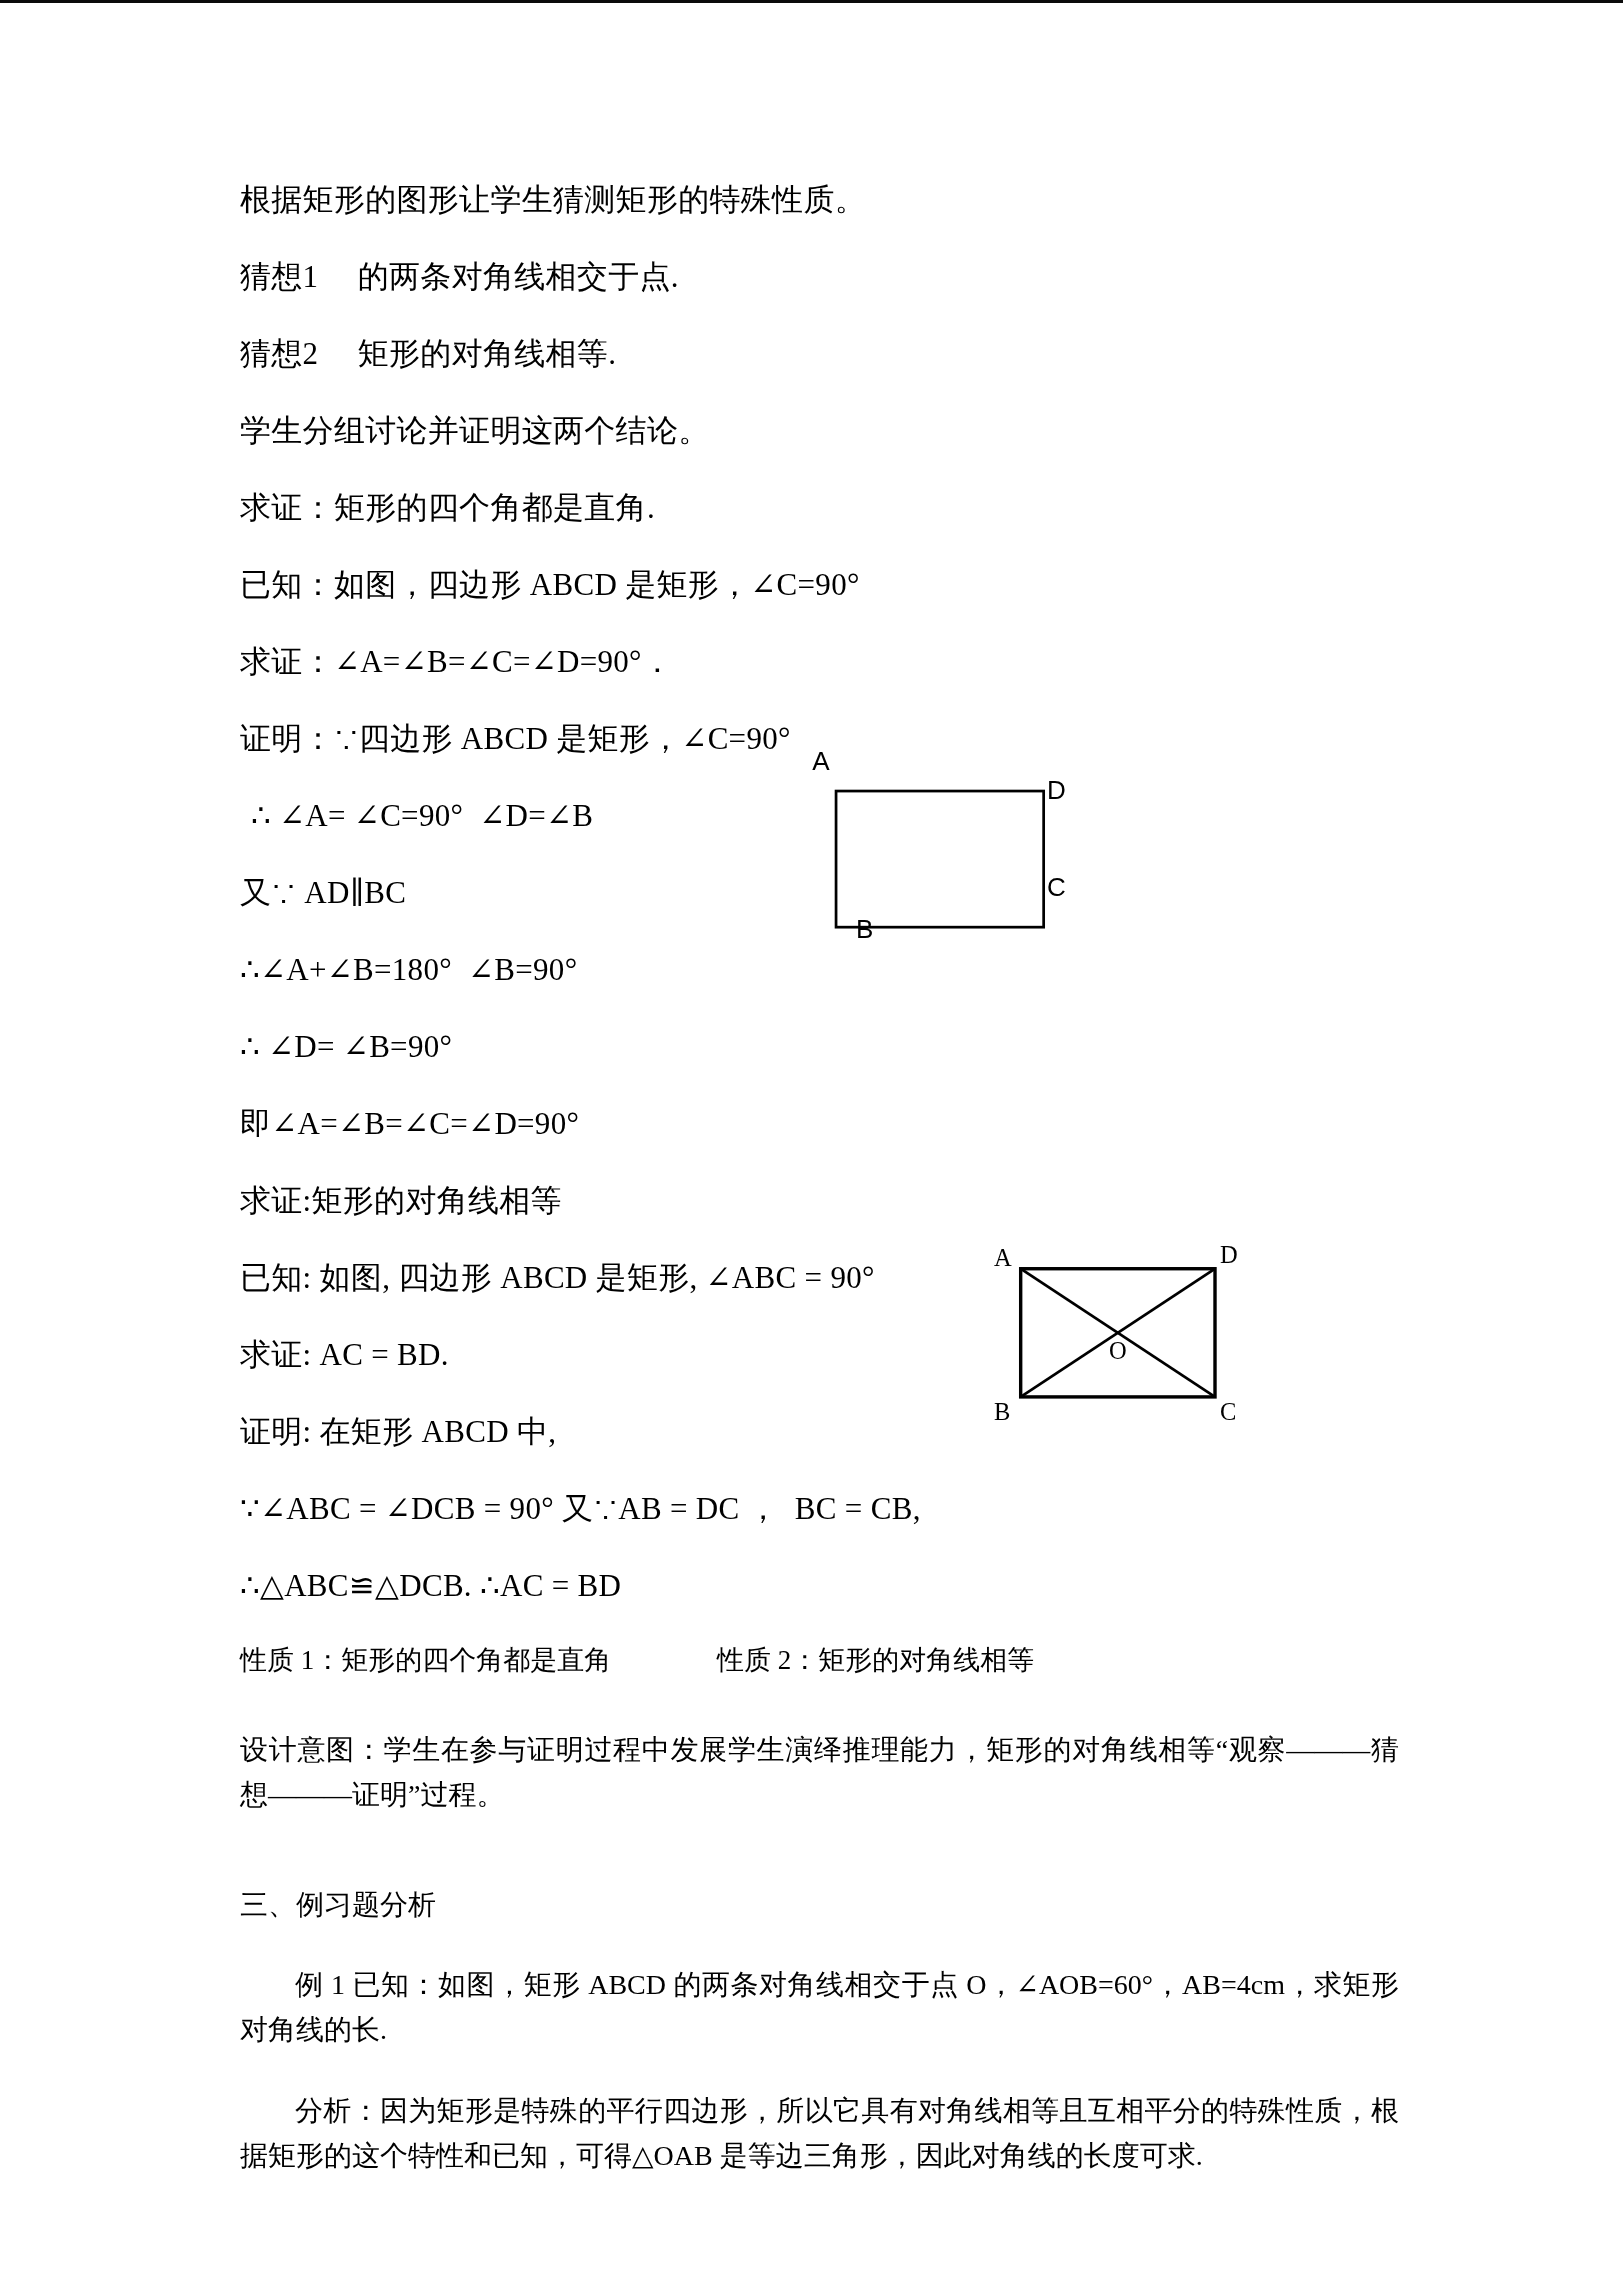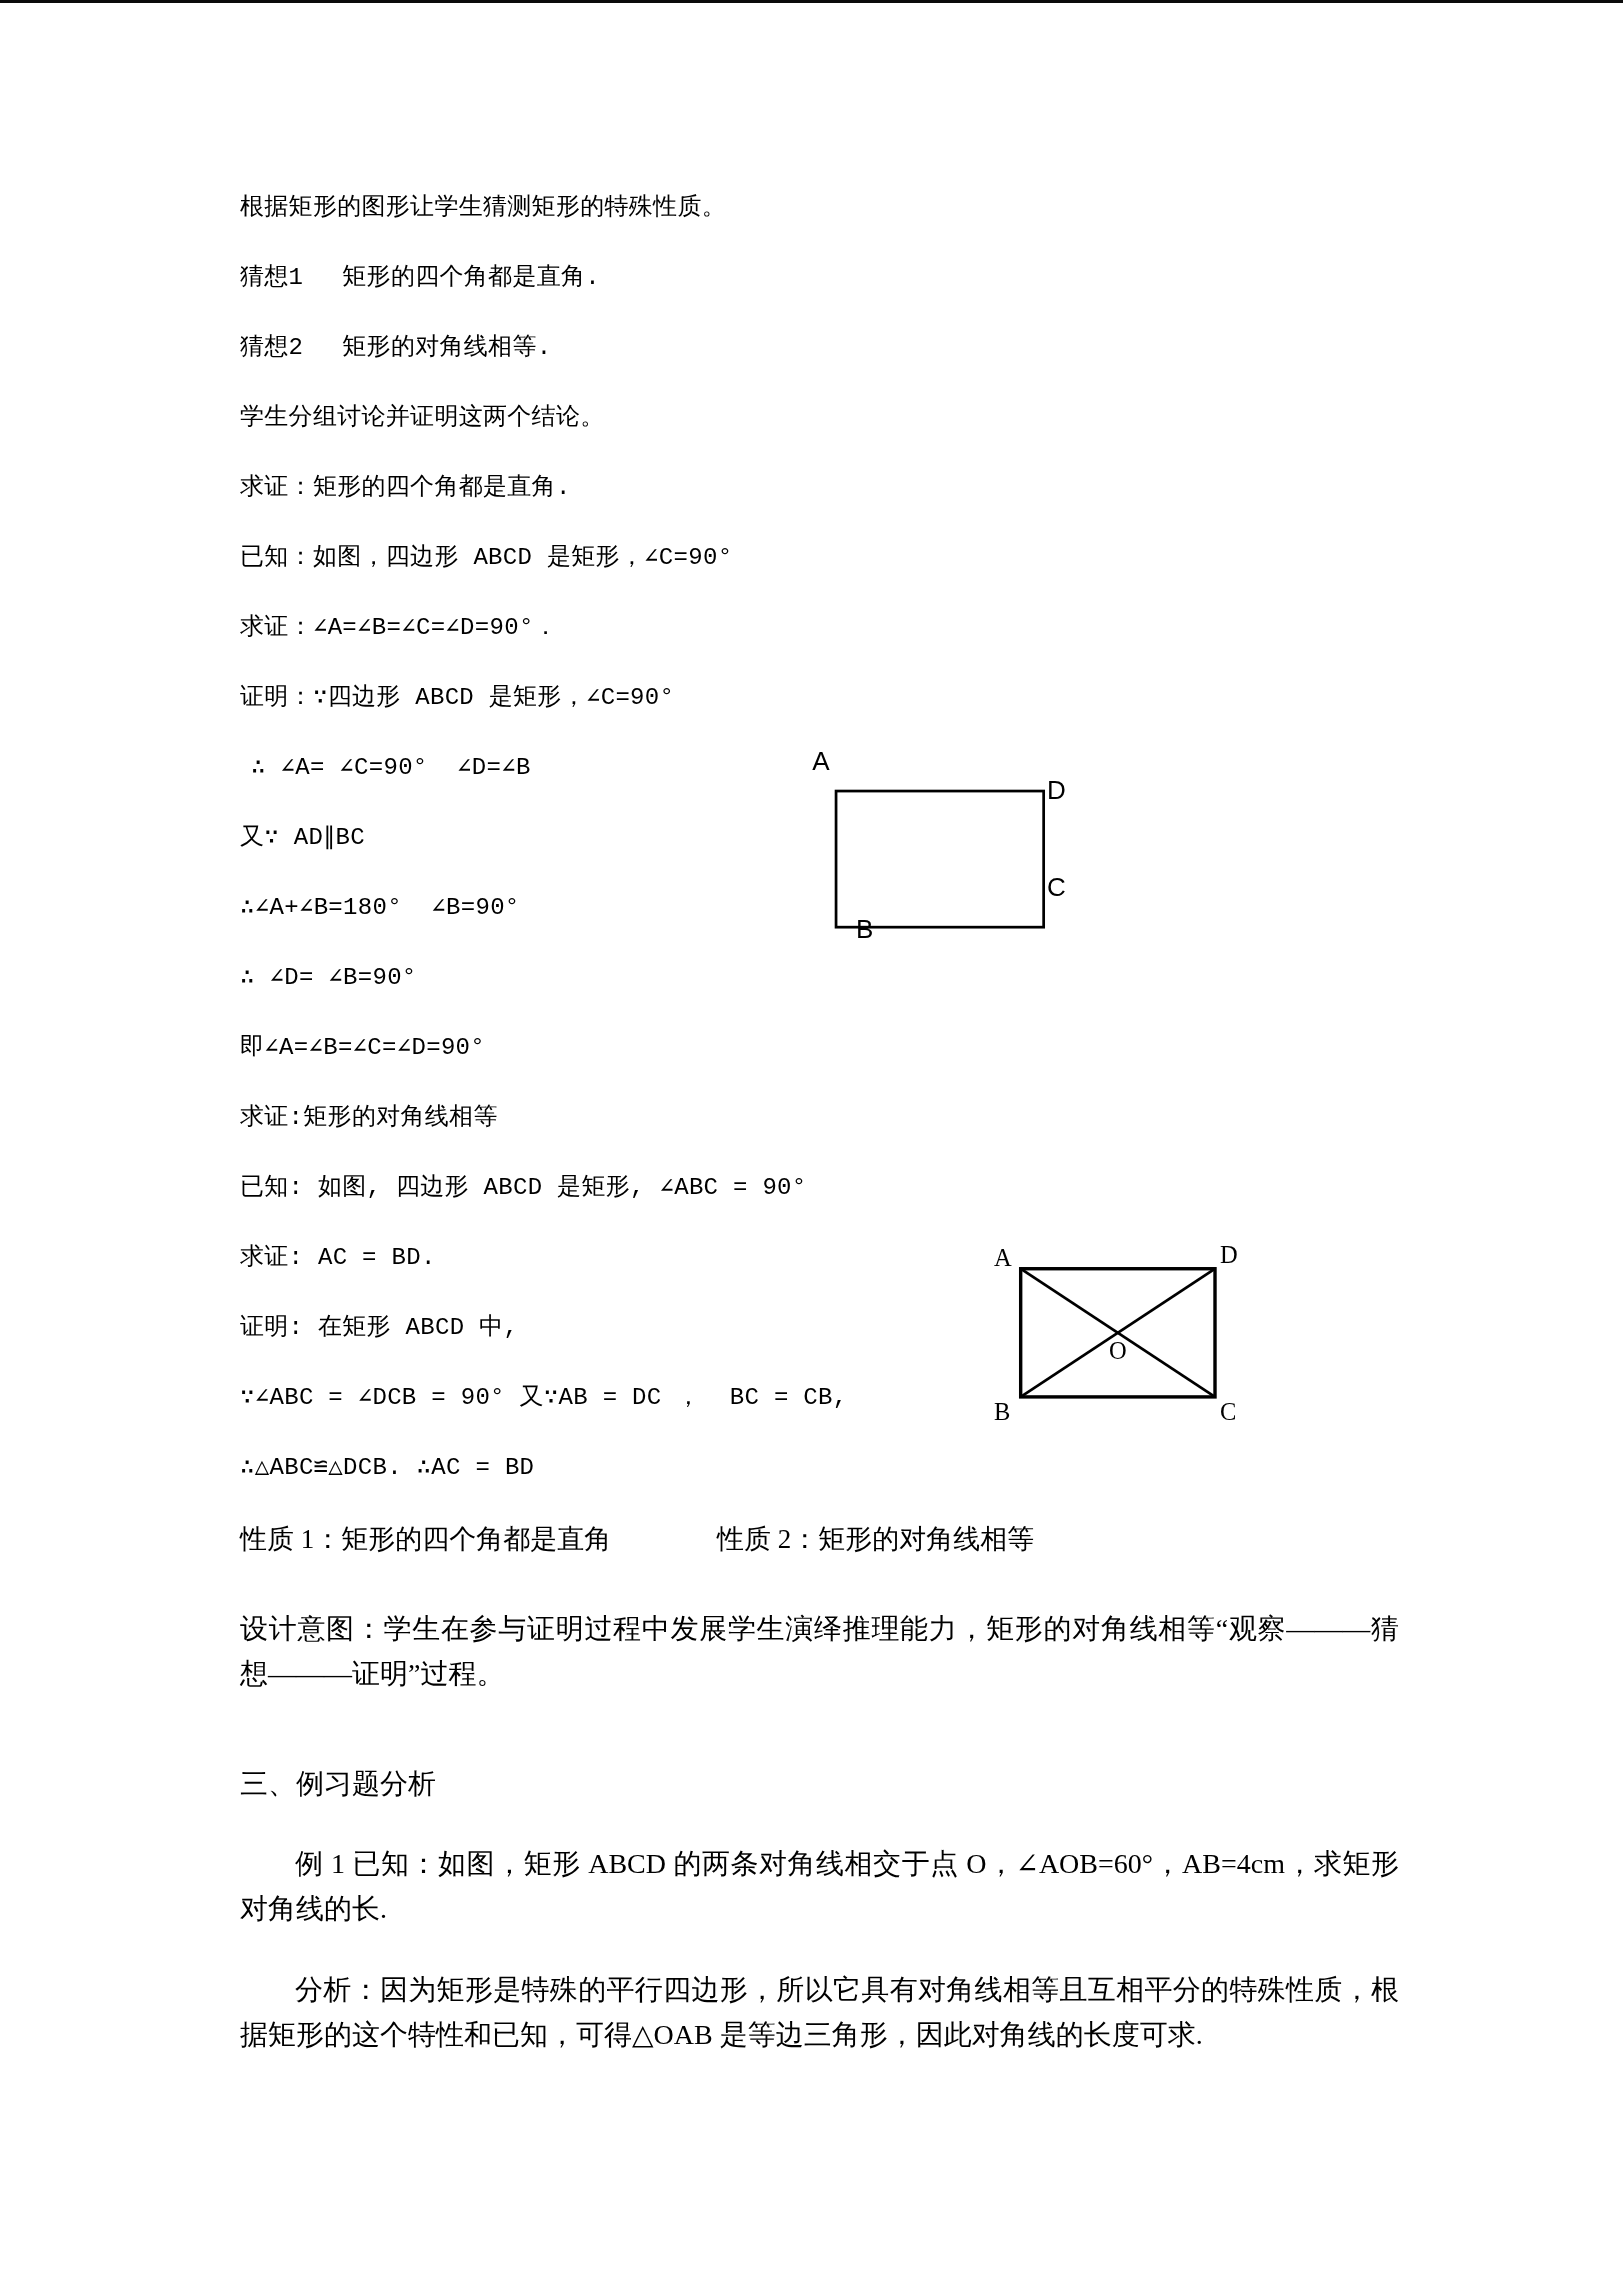--- a/index.html
+++ b/index.html
@@ -29,26 +29,25 @@
     height: 3.4px;
     background: #0b0b0b;
   }
   .content {
     position: absolute;
     left: 240px;
     top: 184px;
     width: 1159px;
   }
   .line {
-    font-size: 24px;
+    font-size: 31px;
     line-height: 1;
-    margin: 12px 0 46px 0;
+    margin: 0 0 46px 0;
     white-space: pre-wrap;
     letter-spacing: 0.3px;
-    font-family: Liberation Mono, monospace;
   }
   .indent-1 { padding-left: 11px; }
   .para {
     font-size: 28px;
     line-height: 1.62;
     margin: 0 0 6.8px 0;
     white-space: pre-wrap;
     text-align: justify;
   }
   .para.indent { text-indent: 55px; }
@@ -111,21 +110,21 @@
     <span class="fig2-label" style="left:245px; top:12.3px;">D</span>
     <span class="fig2-label" style="left:19px; top:169px;">B</span>
     <span class="fig2-label" style="left:245px; top:169px;">C</span>
     <span class="fig2-label" style="left:134px; top:108px;">O</span>
   </div>
 
   <div class="content">
 
     <p class="line">根据矩形的图形让学生猜测矩形的特殊性质。</p>
 
-    <p class="line">猜想1　 矩形的四个角都是直角.</p>
+    <p class="line">猜想1　 的两条对角线相交于点.</p>
 
     <p class="line">猜想2　 矩形的对角线相等.</p>
 
     <p class="line">学生分组讨论并证明这两个结论。</p>
 
     <p class="line">求证：矩形的四个角都是直角.</p>
 
     <p class="line">已知：如图，四边形 ABCD 是矩形，∠C=90°</p>
 
     <p class="line">求证：∠A=∠B=∠C=∠D=90°．</p>

